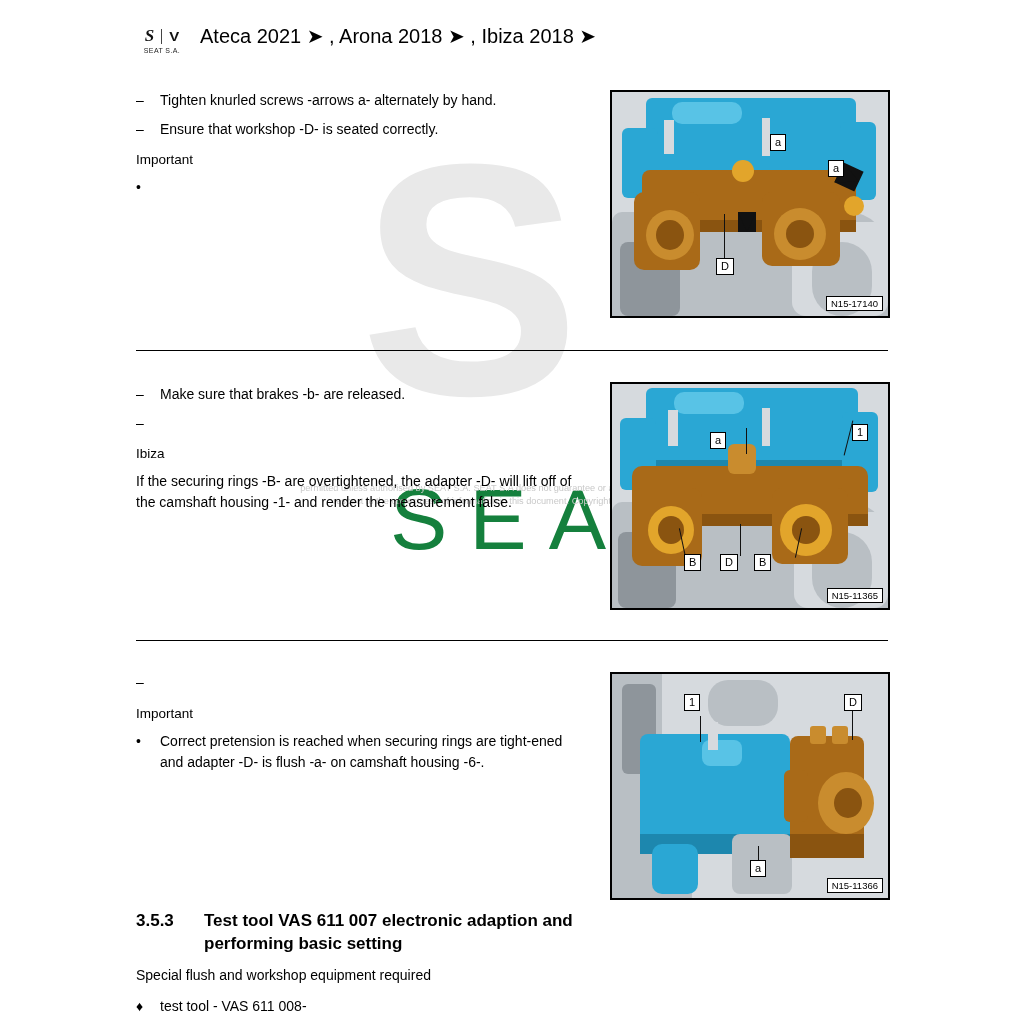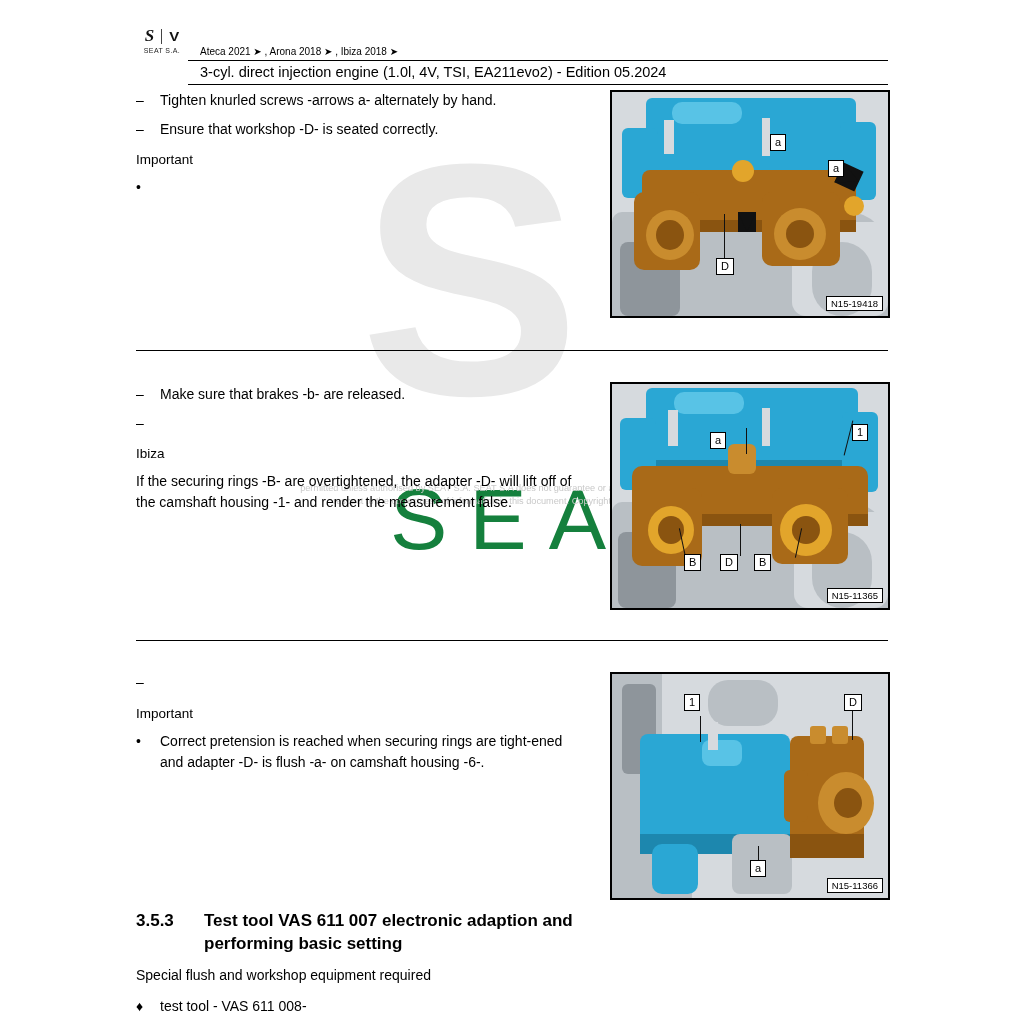--- a/index.html
+++ b/index.html
@@ -100,24 +100,23 @@
     display: inline-block;
   }
   .logo-caption {
     text-align: center;
     font-size: 7px;
     letter-spacing: 0.4px;
     color: #222;
     margin-top: 1px;
   }
   .header-title-line {
-    font-size: 10px;
+    font-size: 20px;
     padding-left: 12px;
     white-space: nowrap;
-    margin-top: 22px;
   }
   .header-sub {
     border-top: 1px solid #000;
     margin-top: 3px;
     padding: 3px 0 4px 12px;
     font-size: 14.5px;
   }
   .header-rule {
     border-bottom: 1px solid #000;
   }
@@ -245,21 +244,20 @@
     <div class="logo-box">
       <div class="logo-marks">
         <span class="logo-s">S</span>
         <span class="logo-sep"></span>
         <span class="logo-v">V</span>
       </div>
       <div class="logo-caption">SEAT S.A.</div>
     </div>
     <div style="flex:1">
       <div class="header-title-line">Ateca 2021 ➤ , Arona 2018 ➤ , Ibiza 2018 ➤</div>
-      <div class="header-sub header-rule">3-cyl. direct injection engine (1.0l, 4V, TSI, EA211evo2) - Edition 05.2024</div>
     </div>
   </div>
 </div>
 
 <div class="content">
 
   <div class="text-col" style="top:90px;">
     <div class="dash-item">
       <span class="bullet">–</span>
       <span>Tighten knurled screws -arrows a- alternately by hand.</span>
@@ -302,21 +300,21 @@
     <div class="part gold" style="left:232px; top:104px; width:20px; height:20px; border-radius:50%;"></div>
 
     <div class="part blk" style="left:112px; top:122px; width:1px; height:50px;"></div>
 
     <div class="part blk" style="left:126px; top:120px; width:0; height:0; border-left:9px solid transparent; border-right:9px solid transparent; border-top:20px solid #111;"></div>
     <div class="part blk" style="left:226px; top:74px; width:0; height:0; border-top:11px solid transparent; border-bottom:11px solid transparent; border-left:22px solid #111; transform:rotate(25deg);"></div>
 
     <div class="callout" style="left:158px; top:42px;">a</div>
     <div class="callout" style="left:216px; top:68px;">a</div>
     <div class="callout" style="left:104px; top:166px;">D</div>
-    <div class="fig-code">N15-19418</div>
+    <div class="fig-code">N15-17140</div>
   </div>
 
   <div class="sep" style="top:350px;"></div>
 
   <div class="text-col" style="top:384px;">
     <div class="dash-item">
       <span class="bullet">–</span>
       <span>Make sure that brakes -b- are released.</span>
     </div>
     <div class="dash-item">

